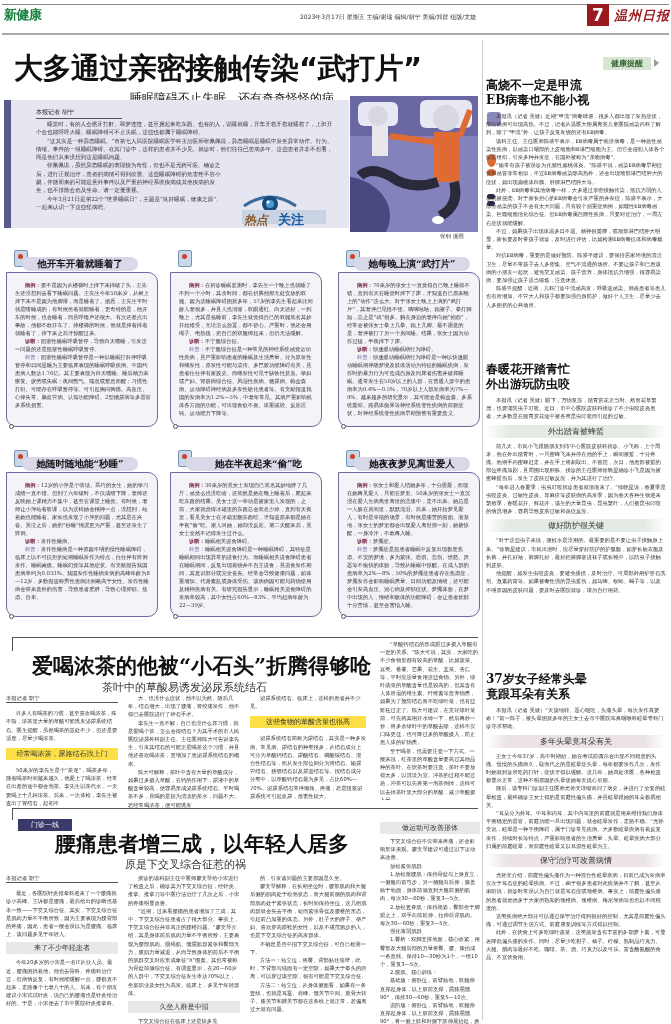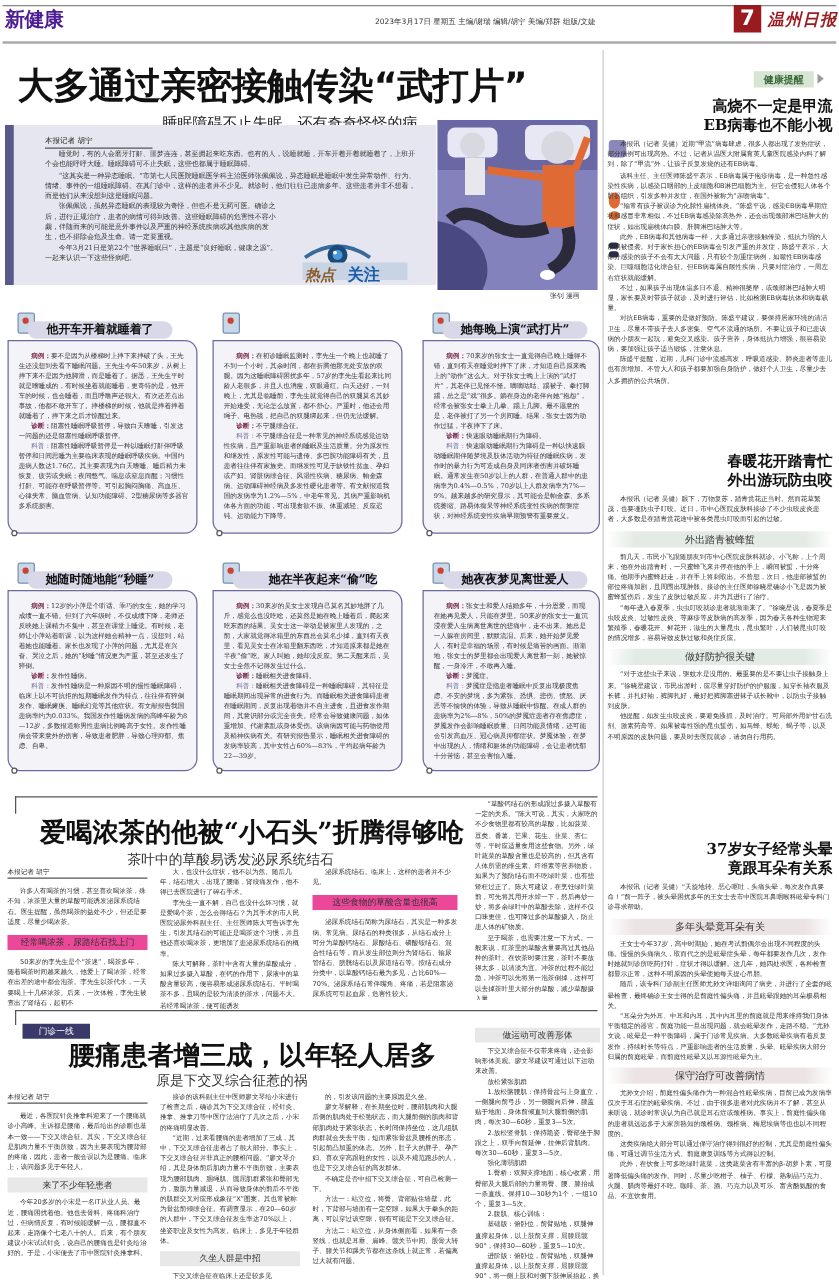--- a/index.html
+++ b/index.html
@@ -3,21 +3,21 @@
 <meta charset="utf-8">
 <style>
   * { box-sizing: border-box; margin: 0; padding: 0; }
   html, body { width: 671px; height: 1024px; background: #fff; overflow: hidden; }
   body { font-family: "DejaVu Sans", "Liberation Sans", sans-serif; color: #222; position: relative; }
   .serif { font-family: "DejaVu Serif", "Liberation Serif", serif; }
   .abs { position: absolute; }
 
   
   .topline { left: 2px; right: 2px; top: 4px; height: 1px; background: #888; }
-  .section-name { left: 4px; top: 6px; font-size: 16px; font-weight: bold; color: #4c1d95; letter-spacing: -0.5px; }
+  .section-name { left: 4px; top: 6px; font-size: 13px; font-weight: bold; color: #15803d; letter-spacing: -0.5px; }
   .meta-line { left: 300px; top: 13px; font-size: 6px; color: #333; white-space: nowrap; }
   .page-num { left: 587px; top: 4px; width: 22px; height: 22px; background: #9a1b1f; color: #fff; font-weight: bold; font-size: 17px; text-align: center; line-height: 22px; }
   .paper-name { left: 614px; top: 7px; font-size: 13px; color: #9a1b1f; font-style: italic; font-weight: bold; letter-spacing: 1px; }
   .topline2 { left: 2px; right: 2px; top: 33px; height: 2px; background: #aaa; }
 
   
   .headline { left: 14px; top: 49px; font-size: 29px; font-weight: 900; color: #111; letter-spacing: -0.5px; white-space: nowrap; }
   .subhead { left: 130px; top: 90px; font-size: 12px; color: #222; white-space: nowrap; }
 
   
@@ -40,33 +40,33 @@
   .case-icon::after { content: ""; position: absolute; left: 3px; top: 3px; width: 5px; height: 5px; background: #d04030; border-radius: 50%; }
   .case-dot { width: 5px; height: 5px; border: 1px solid #555; border-radius: 50%; background: #fff; }
   .case p { text-indent: 10px; }
   .lbl { color: #7a2a50; font-weight: bold; }
   .lbl2 { color: #6a6aa0; }
 
   
   .right-col { left: 486px; width: 180px; }
   .tag-box { left: 603px; top: 57px; width: 48px; height: 13px; background: #d8e4d4; color: #3a6a3a; font-size: 8px; font-weight: bold; text-align: center; line-height: 13px; }
   .tag-arrow { left: 654px; top: 59px; width: 0; height: 0; border-left: 5px solid #999; border-top: 4px solid transparent; border-bottom: 4px solid transparent; }
-  .r-title { font-size: 12px; font-weight: bold; text-align: right; color: #111; line-height: 15px; }
+  .r-title { font-size: 12px; font-weight: bold; text-align: left; color: #111; line-height: 15px; }
   .r-text { font-size: 5.3px; line-height: 8.2px; color: #333; }
   .r-text p { text-indent: 10px; }
   .r-sub { height: 13px; background: linear-gradient(90deg, #fff 0%, #e4ebe4 12%, #e4ebe4 88%, #fff 100%); font-size: 8px; text-align: center; line-height: 13px; color: #333; }
   .r-sub.pink { background: linear-gradient(90deg, #fff 0%, #ece4e4 12%, #ece4e4 88%, #fff 100%); }
 
   
   .divider { height: 1px; background: #555; }
   .tea-title { left: 32px; top: 652px; font-size: 21px; font-weight: bold; color: #111; white-space: nowrap; }
   .tea-sub { left: 102px; top: 680px; font-size: 11px; color: #333; white-space: nowrap; }
   .col-text { font-size: 5.3px; line-height: 8.2px; color: #333; }
   .col-text p { text-indent: 10px; }
-  .sub-bar { height: 12px; background: #ec4899; font-size: 7px; text-align: center; line-height: 12px; color: #333; }
+  .sub-bar { height: 12px; background: #fde047; font-size: 7px; text-align: center; line-height: 12px; color: #333; }
   .sub-bar.gray { background: #e8e8e8; }
 
   
   .clinic-tag { left: 18px; top: 819px; width: 54px; height: 12px; background: #3a3a6a; color: #fff; font-size: 7px; text-align: center; line-height: 12px; }
   .back-title { left: 55px; top: 830px; font-size: 21px; font-weight: bold; color: #111; white-space: nowrap; }
   .back-sub { left: 125px; top: 857px; font-size: 11px; color: #333; white-space: nowrap; }
 </style>
 </head>
 <body>
 

